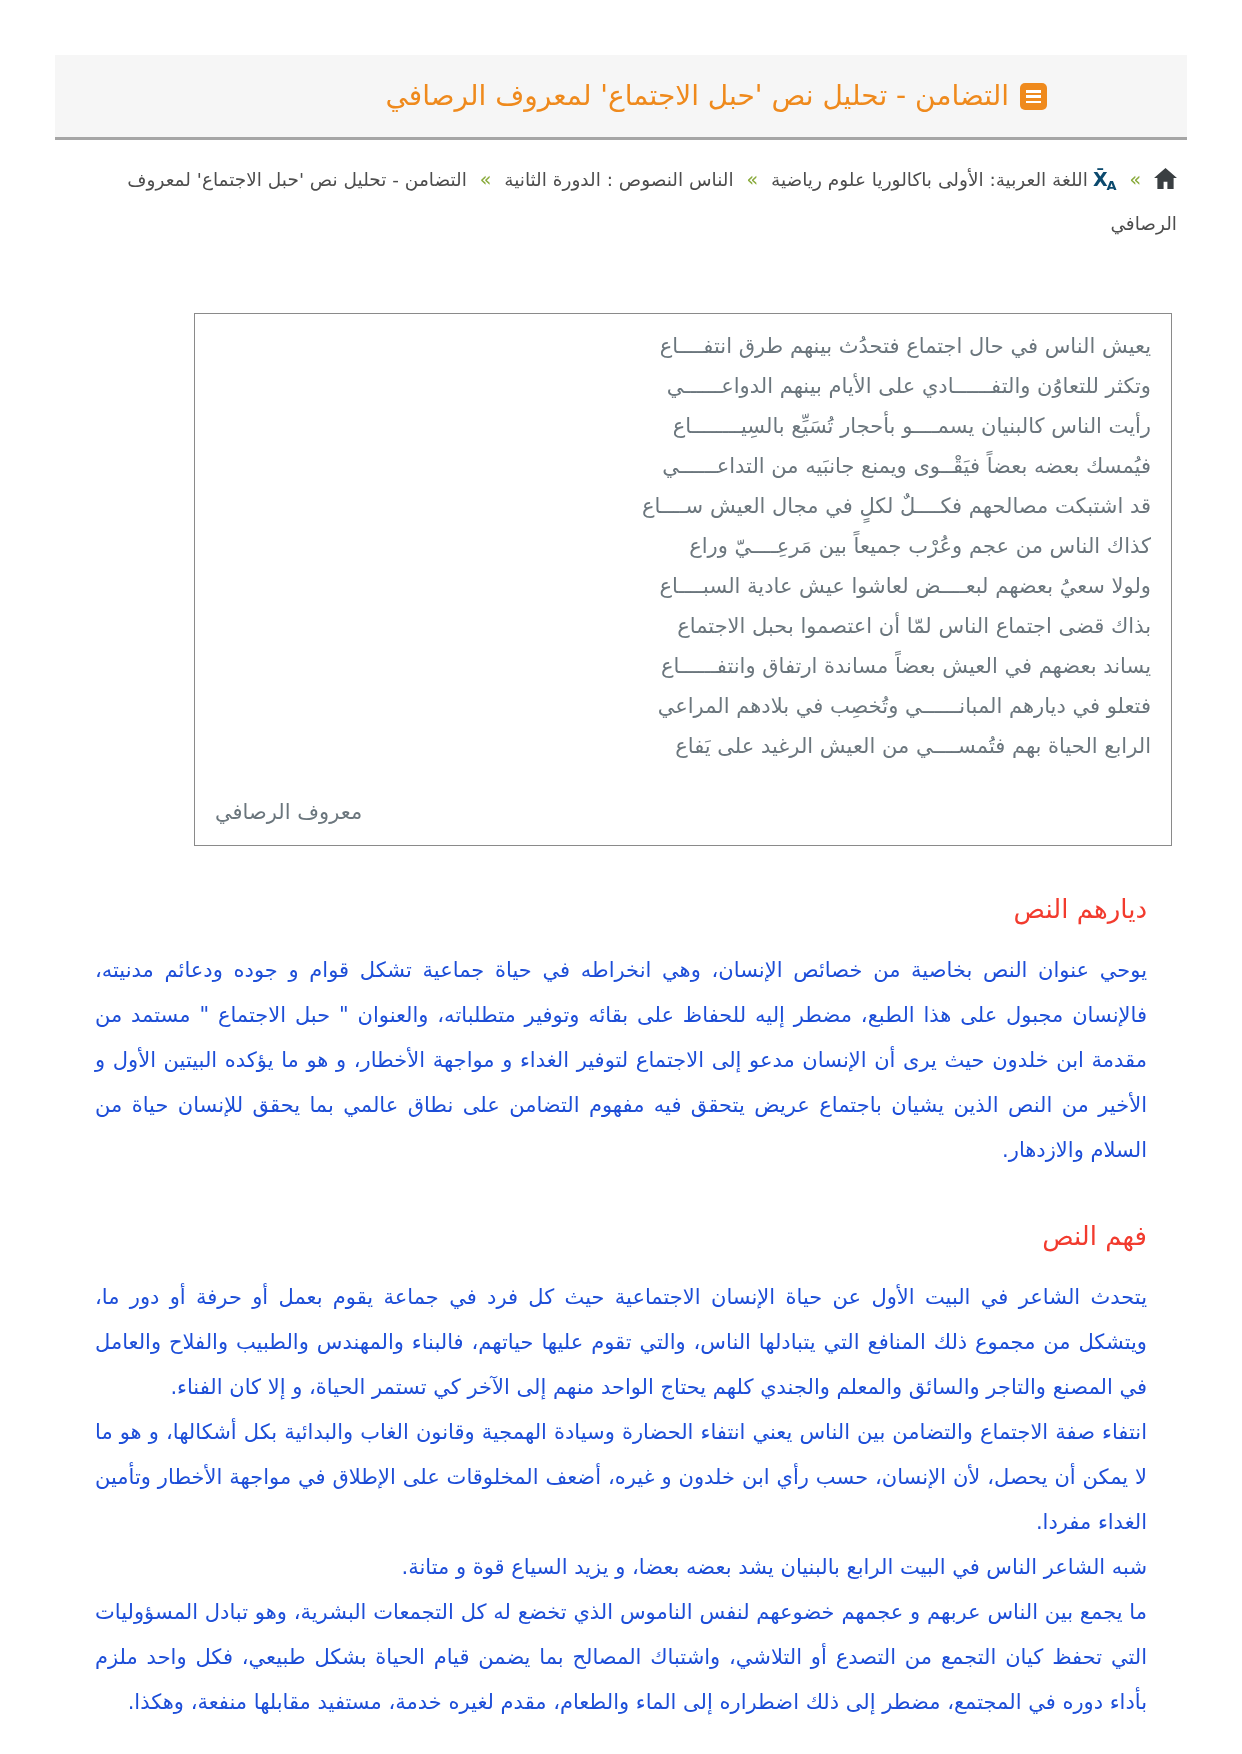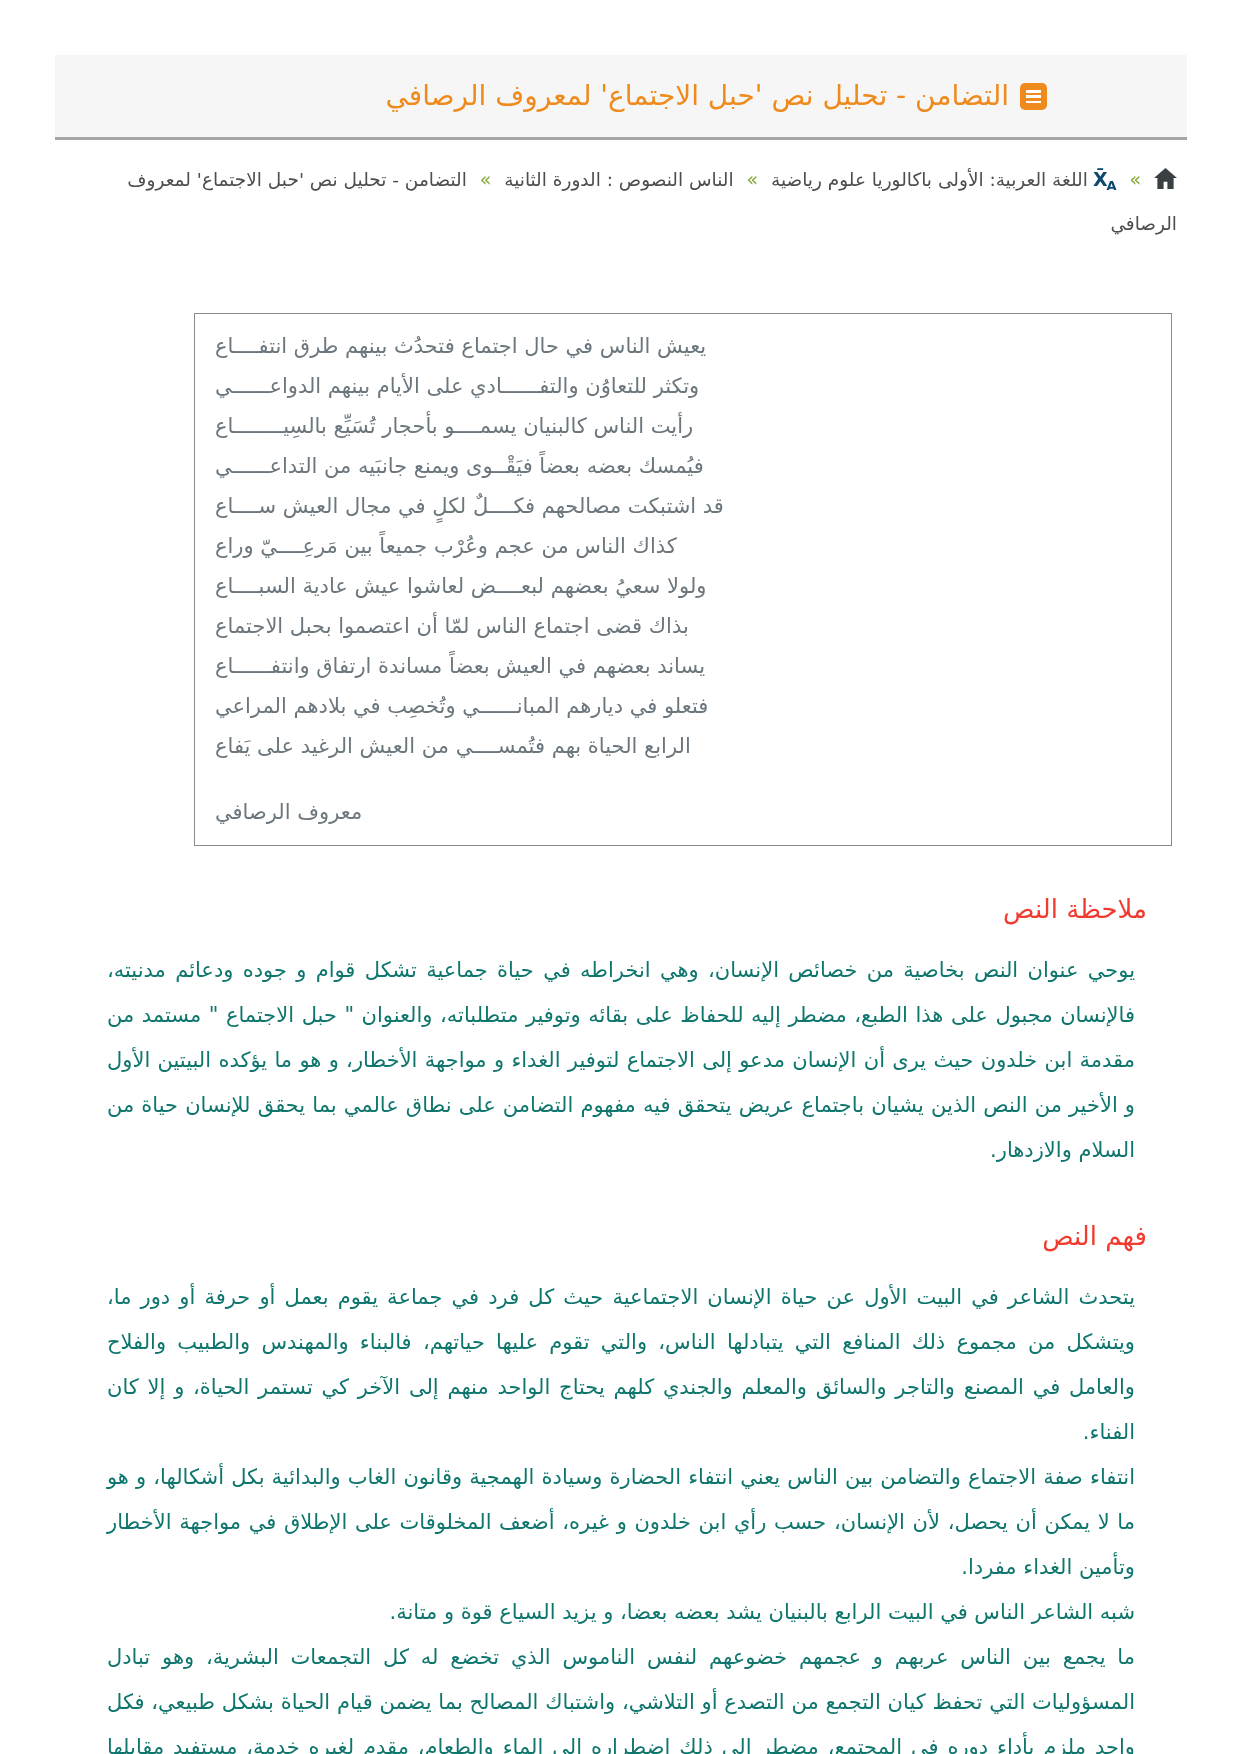--- a/index.html
+++ b/index.html
@@ -45,36 +45,36 @@
   .xa-a{font-size:13px;font-weight:700;vertical-align:-4px;}
 
   
   .poem-box{
     margin:70px 15px 0 139px;
     border:1px solid #8a8a8a;
     padding:12px 20px 16px 20px;
     direction:rtl;background:#ffffff;
   }
   .poem-line{
-    font-size:21px;line-height:40px;color:#6b767d;text-align:left;
+    font-size:21px;line-height:40px;color:#6b767d;text-align:right;
   }
   .poem-author{
     margin-top:29px;font-size:21px;line-height:34px;color:#6b767d;text-align:left;
   }
 
   
   .section-heading{
     direction:rtl;text-align:right;
     color:#f23b2e;font-size:26px;font-weight:400;
     margin:46px 40px 22px 40px;line-height:34px;
   }
   .para{
     direction:rtl;text-align:justify;
-    font-size:21px;line-height:45px;color:#0f766e;
-    margin:0 52px;
+    font-size:21px;line-height:45px;color:#1d4ed8;
+    margin:0 40px;
   }
 </style>
 </head>
 <body>
 
 <div class="page">
 
   <header class="header-card">
     <h1 class="header-title">
       <span class="header-icon"></span>
@@ -102,21 +102,21 @@
     <div class="poem-line">قد اشتبكت مصالحهم فكــــلٌ لكلٍ في مجال العيش ســــاع</div>
     <div class="poem-line">كذاك الناس من عجم وعُرْب جميعاً بين مَرعِــــيّ وراع</div>
     <div class="poem-line">ولولا سعيُ بعضهم لبعــــض لعاشوا عيش عادية السبــــاع</div>
     <div class="poem-line">بذاك قضى اجتماع الناس لمّا أن اعتصموا بحبل الاجتماع</div>
     <div class="poem-line">يساند بعضهم في العيش بعضاً مساندة ارتفاق وانتفــــــاع</div>
     <div class="poem-line">فتعلو في ديارهم المبانــــــي وتُخصِب في بلادهم المراعي</div>
     <div class="poem-line">الرابع الحياة بهم فتُمســــي من العيش الرغيد على يَفاع</div>
     <div class="poem-author">معروف الرصافي</div>
   </section>
 
-  <h2 class="section-heading">ملاحظة النص</h2>
+  <h2 class="section-heading">ديارهم النص</h2>
   <p class="para">يوحي عنوان النص بخاصية من خصائص الإنسان، وهي انخراطه في حياة جماعية تشكل قوام و جوده ودعائم مدنيته، فالإنسان مجبول على هذا الطبع، مضطر إليه للحفاظ على بقائه وتوفير متطلباته، والعنوان " حبل الاجتماع " مستمد من مقدمة ابن خلدون حيث يرى أن الإنسان مدعو إلى الاجتماع لتوفير الغداء و مواجهة الأخطار، و هو ما يؤكده البيتين الأول و الأخير من النص الذين يشيان باجتماع عريض يتحقق فيه مفهوم التضامن على نطاق عالمي بما يحقق للإنسان حياة من السلام والازدهار.</p>
 
   <h2 class="section-heading">فهم النص</h2>
   <p class="para">يتحدث الشاعر في البيت الأول عن حياة الإنسان الاجتماعية حيث كل فرد في جماعة يقوم بعمل أو حرفة أو دور ما، ويتشكل من مجموع ذلك المنافع التي يتبادلها الناس، والتي تقوم عليها حياتهم، فالبناء والمهندس والطبيب والفلاح والعامل في المصنع والتاجر والسائق والمعلم والجندي كلهم يحتاج الواحد منهم إلى الآخر كي تستمر الحياة، و إلا كان الفناء.</p>
   <p class="para">انتفاء صفة الاجتماع والتضامن بين الناس يعني انتفاء الحضارة وسيادة الهمجية وقانون الغاب والبدائية بكل أشكالها، و هو ما لا يمكن أن يحصل، لأن الإنسان، حسب رأي ابن خلدون و غيره، أضعف المخلوقات على الإطلاق في مواجهة الأخطار وتأمين الغداء مفردا.</p>
   <p class="para">شبه الشاعر الناس في البيت الرابع بالبنيان يشد بعضه بعضا، و يزيد السياع قوة و متانة.</p>
   <p class="para">ما يجمع بين الناس عربهم و عجمهم خضوعهم لنفس الناموس الذي تخضع له كل التجمعات البشرية، وهو تبادل المسؤوليات التي تحفظ كيان التجمع من التصدع أو التلاشي، واشتباك المصالح بما يضمن قيام الحياة بشكل طبيعي، فكل واحد ملزم بأداء دوره في المجتمع، مضطر إلى ذلك اضطراره إلى الماء والطعام، مقدم لغيره خدمة، مستفيد مقابلها منفعة، وهكذا.</p>
 
 </div>
 

